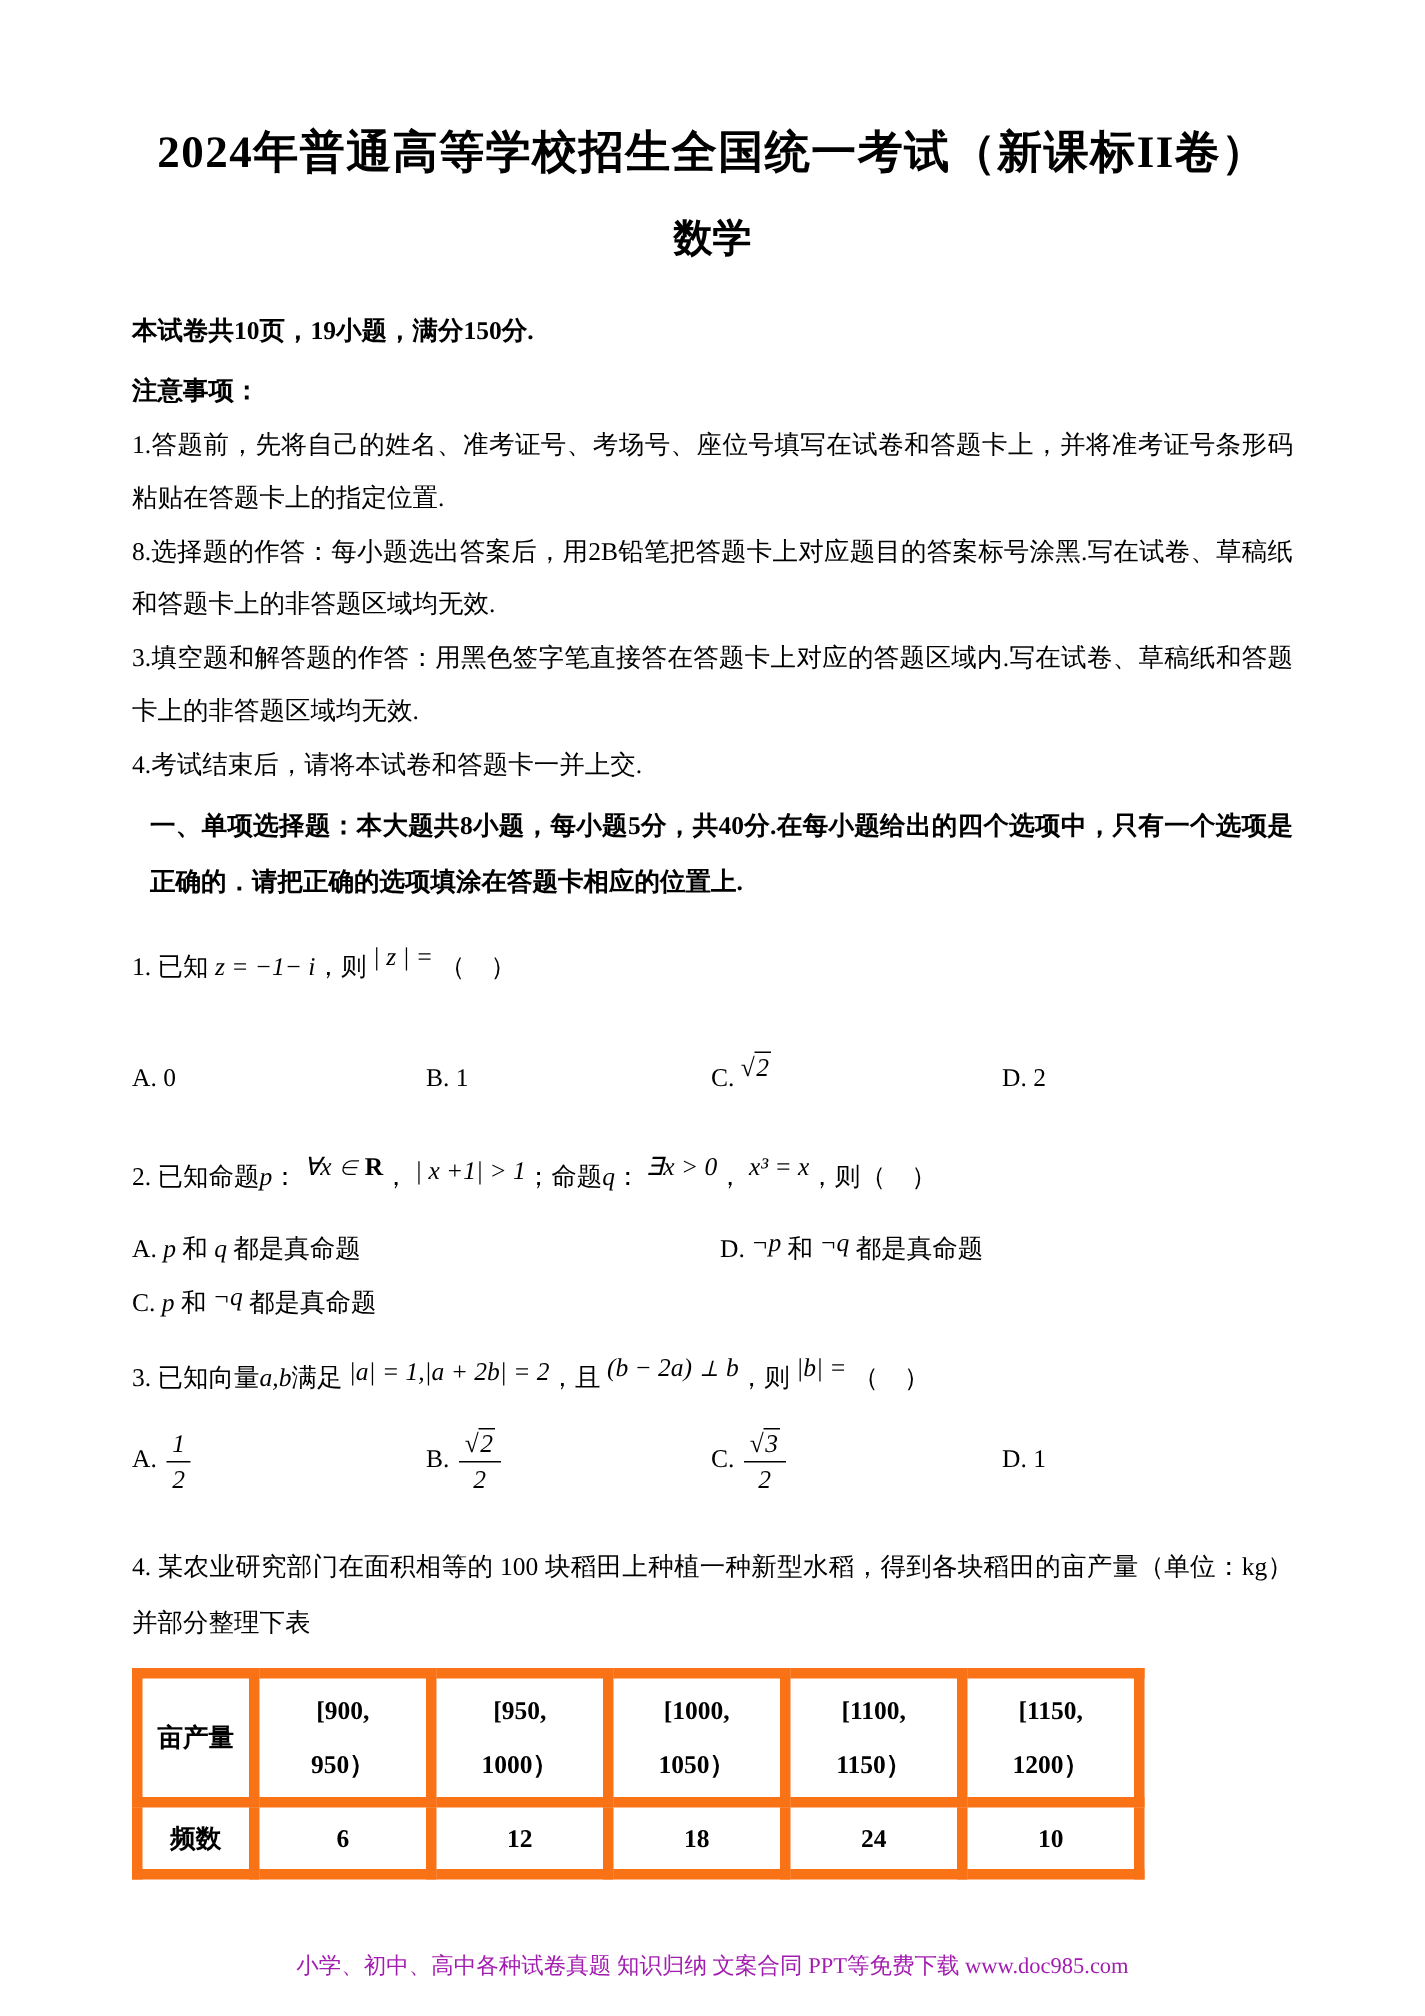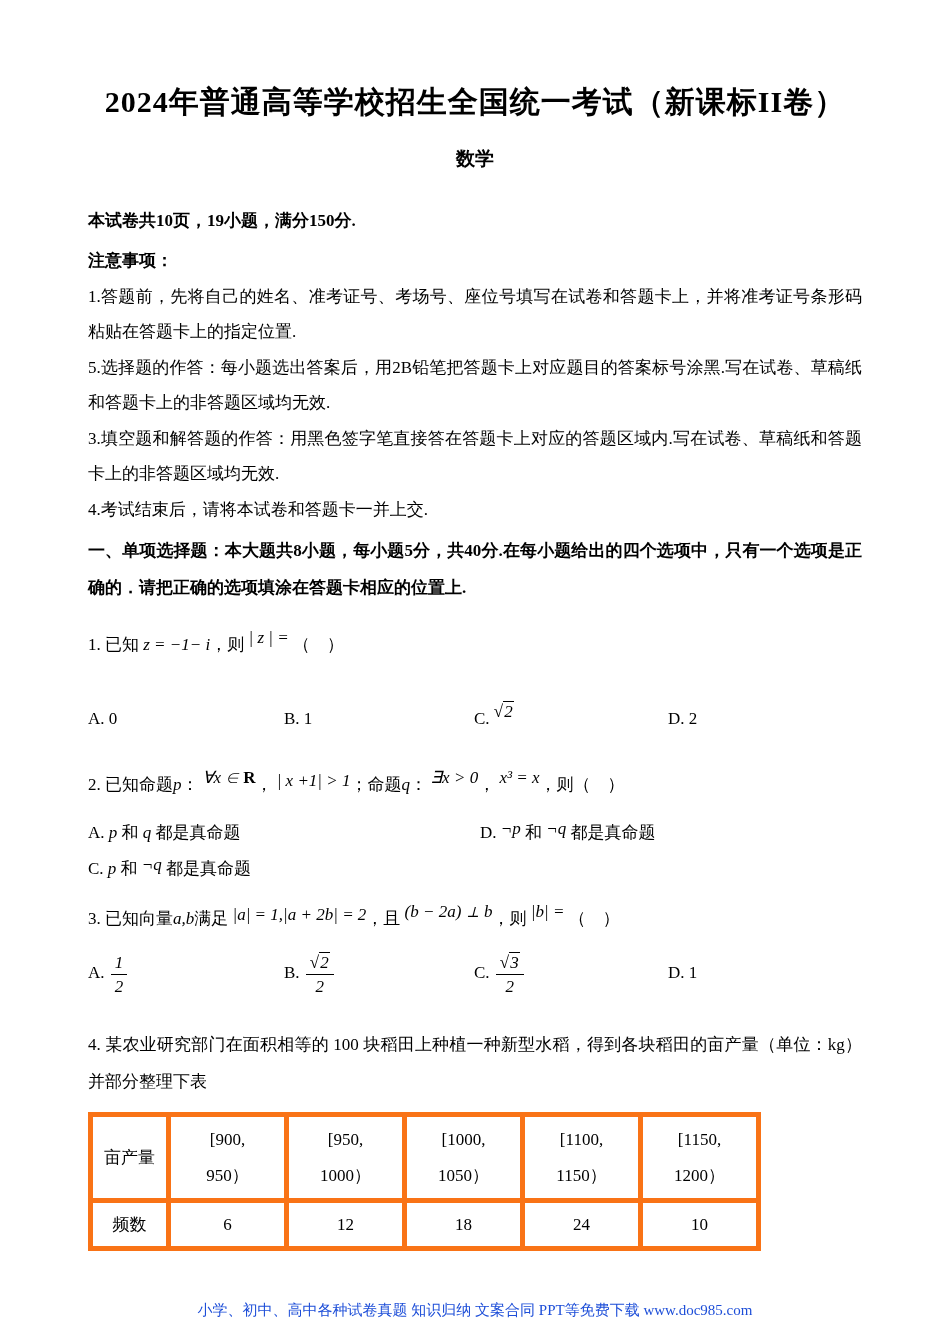--- a/index.html
+++ b/index.html
@@ -4,64 +4,64 @@
 <style>
   * { margin: 0; padding: 0; box-sizing: border-box; }
   html, body { background: #ffffff; }
   .page {
     width: 950px; height: 1344px; background: #ffffff; color: #000;
     position: relative; overflow: hidden;
     padding: 88px 88px 0 88px;
     font-family: "Liberation Serif", serif; font-size: 17px;
   }
   .title { text-align: center; font-size: 30px; font-weight: bold; line-height: 28px; margin-bottom: 30px; letter-spacing: 1px; }
-  .subject { text-align: center; font-size: 19px; font-weight: bold; line-height: 26px; margin-bottom: 32px; }
+  .subject { text-align: center; font-size: 26px; font-weight: bold; line-height: 26px; margin-bottom: 32px; }
   .bold-line { font-weight: bold; line-height: 34px; }
   .notice-heading { margin-top: 6px; }
   .notice { font-weight: normal; line-height: 35px; text-align: justify; margin: 1px 0; }
-  .section-heading { font-weight: bold; line-height: 37px; text-align: justify; margin-top: 5px; }
+  .section-heading { font-weight: bold; line-height: 37px; text-align: justify; margin-top: 5px; margin-left: 12px; }
   .q-stem { line-height: 30px; margin-top: 24px; }
   .q2-stem { margin-top: 34px; line-height: 34px; }
   .q3-stem { margin-top: 16px; line-height: 34px; }
   .q4-text { margin-top: 30px; line-height: 37px; text-align: justify; }
   .options-4 { display: grid; grid-template-columns: 196px 190px 194px 1fr; margin-top: 44px; line-height: 30px; }
   .options-4.tall { margin-top: 14px; line-height: 46px; }
   .options-2 { display: grid; grid-template-columns: 392px 1fr; row-gap: 2px; margin-top: 14px; line-height: 34px; }
   .opt { white-space: nowrap; }
   .math { font-family: "Liberation Serif", serif; font-style: italic; }
   .up { font-style: normal; font-weight: bold; }
   .raised { position: relative; top: -7px; display: inline-block; }
   .raised-sm { position: relative; top: -4px; display: inline-block; }
   .rsym { font-style: normal; }
   .rad { border-top: 1px solid #000; font-style: italic; padding: 0 1px; }
   .frac { display: inline-flex; flex-direction: column; text-align: center; vertical-align: middle; line-height: 19px; font-style: italic; margin: 0 2px; }
   .frac .num { padding: 0 4px 2px 4px; }
   .frac .den { border-top: 1px solid #000; padding: 2px 4px 0 4px; }
   .q4-table { border-collapse: collapse; margin-top: 12px; font-size: 17px; }
-  .q4-table td { border: 5px solid #f97316; text-align: center; vertical-align: middle; padding: 0 4px; }
+  .q4-table td { border: 7px solid #f97316; text-align: center; vertical-align: middle; padding: 0 4px; font-weight: bold; }
   .q4-table .head-col { width: 78px; }
   .q4-table .range-col { width: 118px; }
   .range-row td { height: 86px; }
   .freq-row td { height: 48px; }
   .range-line { display: block; line-height: 36px; }
-  .footer { position: absolute; left: 0; bottom: 24px; width: 100%; text-align: center; color: #1d4ed8; font-size: 15px; }
+  .footer { position: absolute; left: 0; bottom: 24px; width: 100%; text-align: center; color: #a21caf; font-size: 15px; }
 </style>
 </head>
 <body>
 
 <div class="page">
 
   <h1 class="title">2024年普通高等学校招生全国统一考试（新课标II卷）</h1>
   <h2 class="subject">数学</h2>
 
   <p class="bold-line">本试卷共10页，19小题，满分150分.</p>
   <p class="bold-line notice-heading">注意事项：</p>
 
   <p class="notice">1.答题前，先将自己的姓名、准考证号、考场号、座位号填写在试卷和答题卡上，并将准考证号条形码粘贴在答题卡上的指定位置.</p>
-  <p class="notice">5.选择题的作答：每小题选出答案后，用2B铅笔把答题卡上对应题目的答案标号涂黑.写在试卷、草稿纸和答题卡上的非答题区域均无效.</p>
+  <p class="notice">8.选择题的作答：每小题选出答案后，用2B铅笔把答题卡上对应题目的答案标号涂黑.写在试卷、草稿纸和答题卡上的非答题区域均无效.</p>
   <p class="notice">3.填空题和解答题的作答：用黑色签字笔直接答在答题卡上对应的答题区域内.写在试卷、草稿纸和答题卡上的非答题区域均无效.</p>
   <p class="notice">4.考试结束后，请将本试卷和答题卡一并上交.</p>
 
   <p class="section-heading">一、单项选择题：本大题共8小题，每小题5分，共40分.在每小题给出的四个选项中，只有一个选项是正确的．请把正确的选项填涂在答题卡相应的位置上.</p>
 
   <p class="q-stem"><span>1. 已知</span>
     <span class="math">z = −1− i</span><span>，则</span>
     <span class="math raised">| z | =</span>
     <span>（　）</span></p>
 

